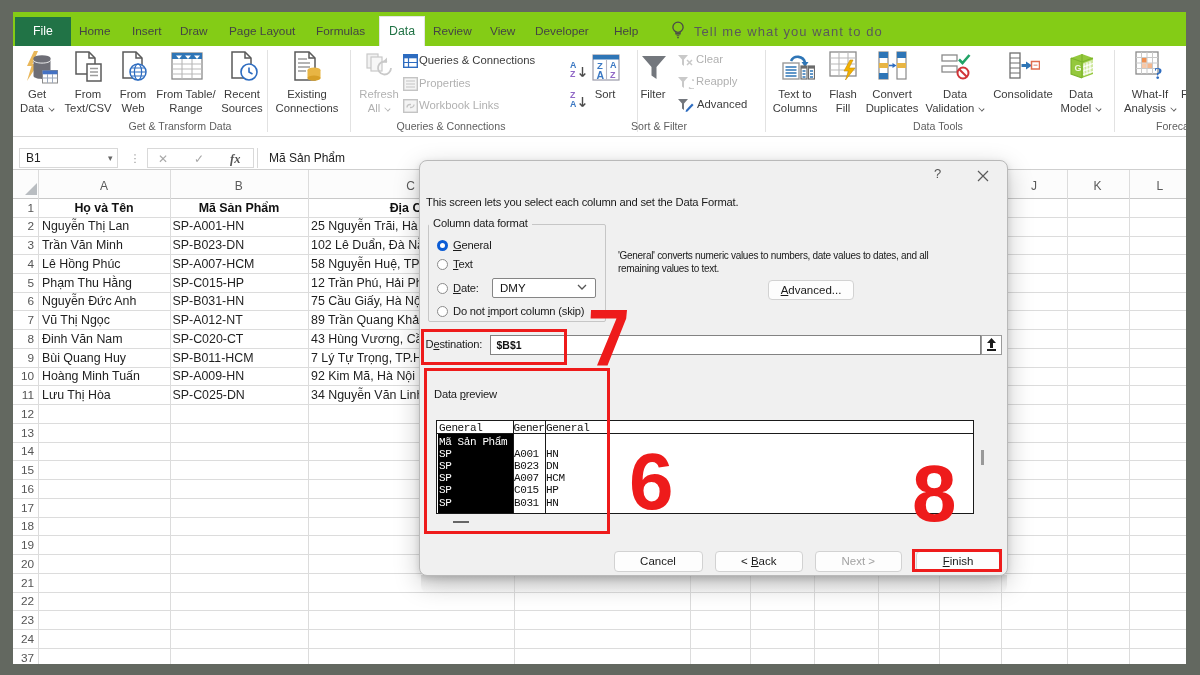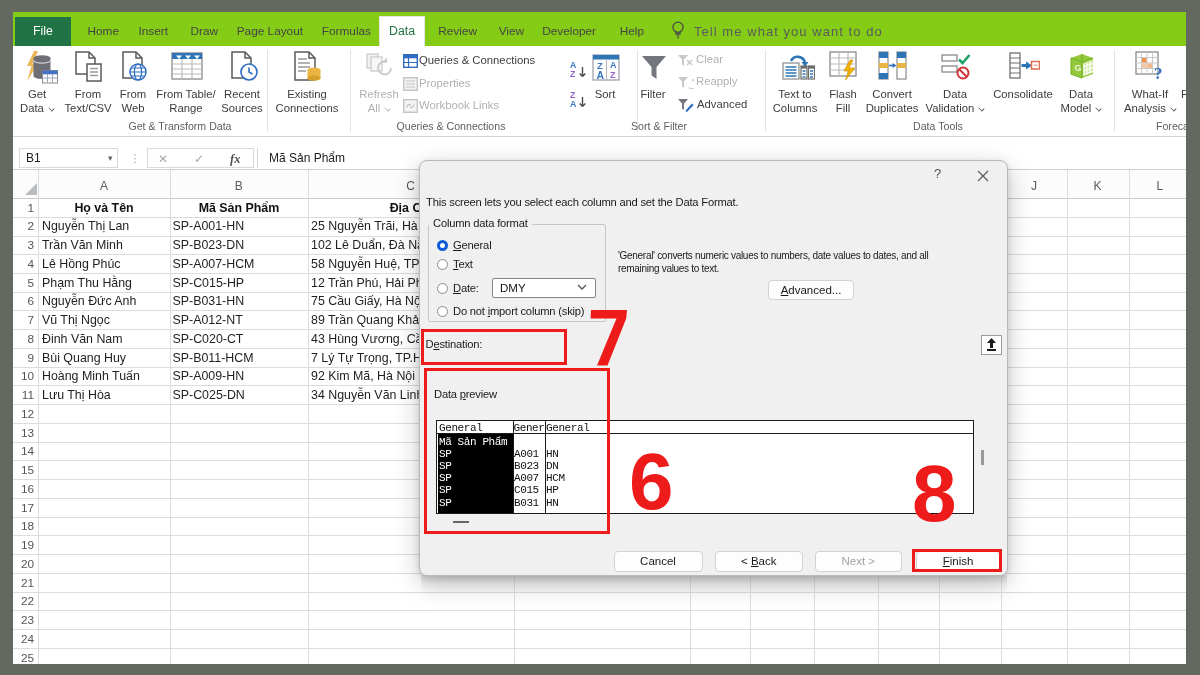--- a/index.html
+++ b/index.html
@@ -3,21 +3,21 @@
 <meta charset="utf-8">
 <style>
 *{margin:0;padding:0;box-sizing:border-box}
 html,body{width:1200px;height:675px;overflow:hidden}
 body{background:#636860;font-family:"Liberation Sans",sans-serif;position:relative}
 #win{position:absolute;left:13px;top:12px;width:1173px;height:652px;background:#fff;overflow:hidden}
 .ab{position:absolute}
 
 #tabbar{position:absolute;left:0;top:0;width:100%;height:34px;background:#84cc16}
 #filetab{position:absolute;left:2px;top:5px;width:56px;height:29px;background:#217346;color:#fff;font-size:12.3px;text-align:center;line-height:29px}
-.tab{position:absolute;top:5px;height:29px;line-height:29px;font-size:11.8px;color:#444;text-align:right}
+.tab{position:absolute;top:5px;height:29px;line-height:29px;font-size:11.8px;color:#444;text-align:left}
 #datatab{position:absolute;left:366px;top:4px;width:46px;height:30px;background:#fff;border:1px solid #e4e4e4;border-bottom:none;color:#217346;font-size:12.3px;text-align:center;line-height:29px}
 #tellme{position:absolute;left:681px;top:5px;height:29px;line-height:29px;font-size:13px;letter-spacing:1.05px;color:#5a5a5a}
 
 #ribbon{position:absolute;left:0;top:34px;width:100%;height:91px;background:#fff;border-bottom:1px solid #d5d5d5}
 .rdiv{position:absolute;top:4px;width:1px;height:82px;background:#e2e2e2}
 .glabel{position:absolute;top:74px;font-size:10.6px;color:#5e5e5e;text-align:center;white-space:nowrap}
 .rl1{position:absolute;top:42px;font-size:11.3px;color:#3c3c3c;text-align:center;white-space:nowrap}
 .rl2{position:absolute;top:56.3px;font-size:11.3px;color:#3c3c3c;text-align:center;white-space:nowrap}
 .gray{color:#b1b1b1!important}
 .chev{display:inline-block;width:5px;height:5px;border-right:1.4px solid #555;border-bottom:1.4px solid #555;transform:rotate(45deg) scale(1,.75);margin-left:2px;vertical-align:1.5px}
@@ -343,21 +343,21 @@
 <div class="rnum" style="left:0;top:291.0px">15</div>
 <div class="rnum" style="left:0;top:309.75px">16</div>
 <div class="rnum" style="left:0;top:328.5px">17</div>
 <div class="rnum" style="left:0;top:347.25px">18</div>
 <div class="rnum" style="left:0;top:366.0px">19</div>
 <div class="rnum" style="left:0;top:384.75px">20</div>
 <div class="rnum" style="left:0;top:403.5px">21</div>
 <div class="rnum" style="left:0;top:422.25px">22</div>
 <div class="rnum" style="left:0;top:441.0px">23</div>
 <div class="rnum" style="left:0;top:459.75px">24</div>
-<div class="rnum" style="left:0;top:478.5px">25</div>
+<div class="rnum" style="left:0;top:478.5px">37</div>
 <div class="bcell" style="left:26px;top:28.5px;width:130px">Họ và Tên</div>
 <div class="bcell" style="left:158px;top:28.5px;width:136px">Mã Sản Phẩm</div>
 <div class="bcell" style="left:295.5px;top:28.5px;width:205px">Địa Chỉ</div>
 <div class="cell" style="left:29px;top:47.25px">Nguyễn Thị Lan</div>
 <div class="cell" style="left:159.5px;top:47.25px">SP-A001-HN</div>
 <div class="cell" style="left:298px;top:47.25px">25 Nguyễn Trãi, Hà Nội</div>
 <div class="cell" style="left:29px;top:66.0px">Trần Văn Minh</div>
 <div class="cell" style="left:159.5px;top:66.0px">SP-B023-DN</div>
 <div class="cell" style="left:298px;top:66.0px">102 Lê Duẩn, Đà Nẵng</div>
 <div class="cell" style="left:29px;top:84.75px">Lê Hồng Phúc</div>
@@ -403,20 +403,21 @@
 <div class="dt" style="left:33px;top:120.9px"><u>D</u>ate:</div>
 <div id="dmy">DMY</div>
 <svg class="ab" style="left:151px;top:122px" width="22" height="10" viewBox="0 0 22 10">
       <path d="M7 2l4 4 4-4" fill="none" stroke="#555" stroke-width="1.3"></path>
     </svg>
 <div class="radio" style="left:16.7px;top:144.9px"></div>
 <div class="dt" style="left:33px;top:143.9px">Do not <u>i</u>mport column (skip)</div>
 <div class="dt" style="left:198px;top:87.5px;line-height:13.7px;font-size:10px;letter-spacing:-0.3px;width:400px">'General' converts numeric values to numbers, date values to dates, and all<br>remaining values to text.</div>
 <div class="btn" style="left:348px;top:119px;width:86px;height:20px"><u>A</u>dvanced...</div>
 <div class="dt" style="left:5.5px;top:176.5px">D<u>e</u>stination:</div>
+<div id="dfield">$B$1</div>
 <div id="collapse"><svg width="13" height="14" viewBox="0 0 13 14" style="margin-top:2px">
         <path d="M6.5 0 11 5H8v5H5V5H2z" fill="#1a1a1a"></path>
         <rect x="2" y="11" width="9" height="2" fill="#1a1a1a"></rect>
       </svg></div>
 <div class="dt" style="left:14px;top:227px">Data <u>p</u>review</div>
 <div id="ptable">
 <div style="position:absolute;left:0;top:0;width:100%;height:13.5px;border-bottom:1px solid #1a1a1a"></div>
 <div class="ab" style="left:75.5px;top:0;width:1px;height:92.5px;background:#1a1a1a"></div>
 <div class="ab" style="left:107.5px;top:0;width:1px;height:92.5px;background:#1a1a1a"></div>
 <div class="ab mono" style="left:2px;top:1px;color:#111">General</div>

